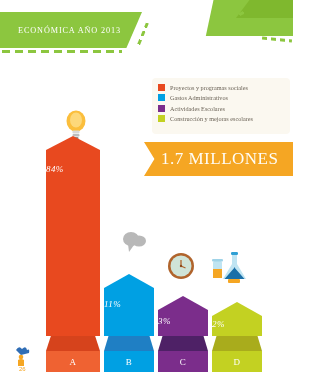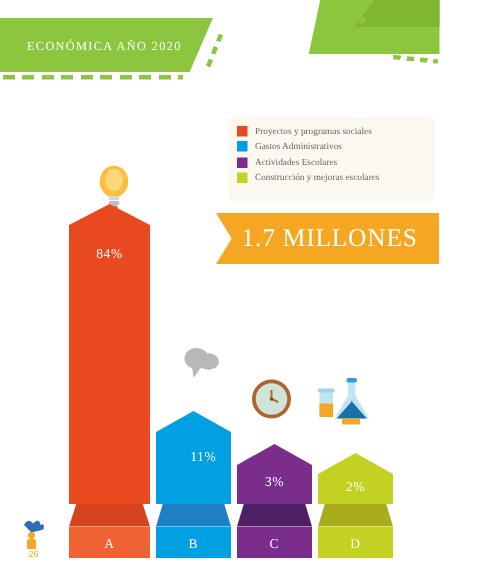--- a/index.html
+++ b/index.html
@@ -73,22 +73,22 @@
 
   
   .chart{position:absolute;left:0;top:0;width:293px;height:380px;}
   .bar-col{position:absolute;bottom:8px;}
   .bar-body{position:relative;width:100%;}
   .bar-shape{
     width:100%;height:100%;
     clip-path:polygon(0 14px,50% 0,100% 14px,100% 100%,0 100%);
   }
   .bar-pct{
-    position:absolute;left:0;right:0;text-align:center;
-    color:#ffffff;font-size:9px;letter-spacing:.4px;
+    position:absolute;left:0;right:0;text-align:left;
+    color:#ffffff;font-size:9px;letter-spacing:.4px;font-style:italic;
   }
   .pedestal{position:relative;width:100%;height:36px;margin-top:0;}
   .ped-top{
     position:absolute;top:0;left:0;width:100%;height:15px;
     clip-path:polygon(9% 0,91% 0,100% 100%,0 100%);
   }
   .ped-front{position:absolute;top:15px;left:0;width:100%;height:21px;}
   .ped-letter{
     position:absolute;top:15px;left:0;width:100%;height:21px;
     display:flex;align-items:center;justify-content:center;
@@ -106,21 +106,21 @@
 
 <div class="stage">
 
   <div class="deco-green"></div>
   <div class="deco-green2"></div>
   <div class="dash d1"></div>
   <div class="dash d2"></div>
   <div class="dash d3"></div>
 
   <div class="header-banner">
-    <div class="l2">ECONÓMICA AÑO 2020</div>
+    <div class="l2">ECONÓMICA AÑO 2013</div>
   </div>
   <div class="slash s1"></div>
   <div class="slash s2"></div>
   <div class="dash-under"></div>
 
   <div class="legend-panel"></div>
   <div class="legend">
     <div class="legend-row">
       <span class="legend-swatch" style="background:#e8491f"></span>
       <span class="legend-label">Proyectos y programas sociales</span>
@@ -193,21 +193,21 @@
       <div class="pedestal">
         <div class="ped-top" style="background:#d6431c"></div>
         <div class="ped-front" style="background:#ef6232"></div>
         <div class="ped-letter">A</div>
       </div>
     </div>
 
     <div class="bar-col" style="left:104px;width:50px;">
       <div class="bar-body" style="height:62px;">
         <div class="bar-shape" style="background:#00a0e3"></div>
-        <div class="bar-pct" style="top:25px;padding-left:13px;">11%</div>
+        <div class="bar-pct" style="top:25px;">11%</div>
       </div>
       <div class="pedestal">
         <div class="ped-top" style="background:#1f7fc4"></div>
         <div class="ped-front" style="background:#00a0e3"></div>
         <div class="ped-letter">B</div>
       </div>
     </div>
 
     <div class="bar-col" style="left:158px;width:50px;">
       <div class="bar-body" style="height:40px;">

